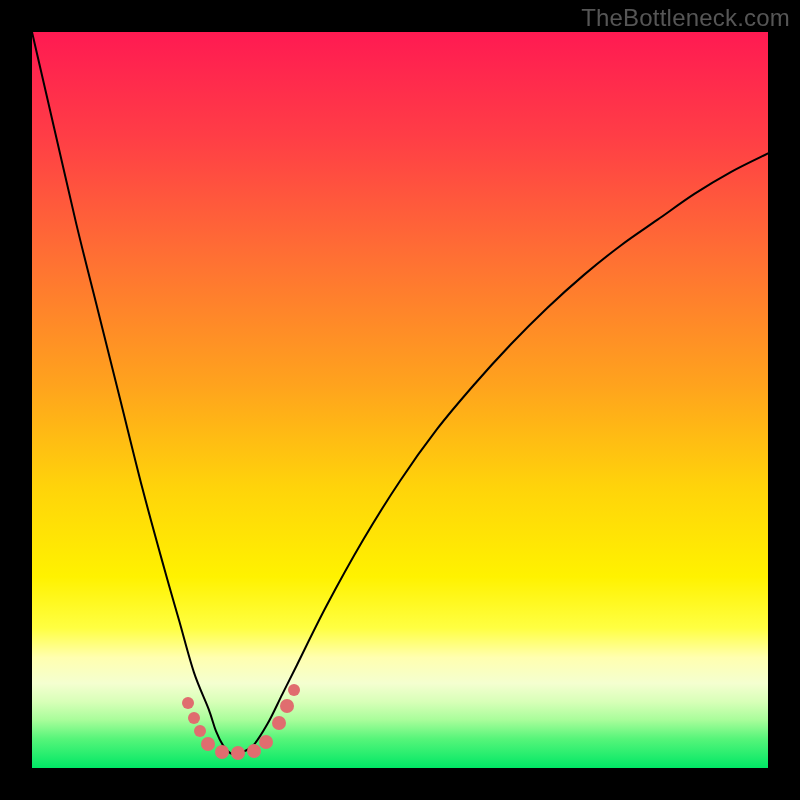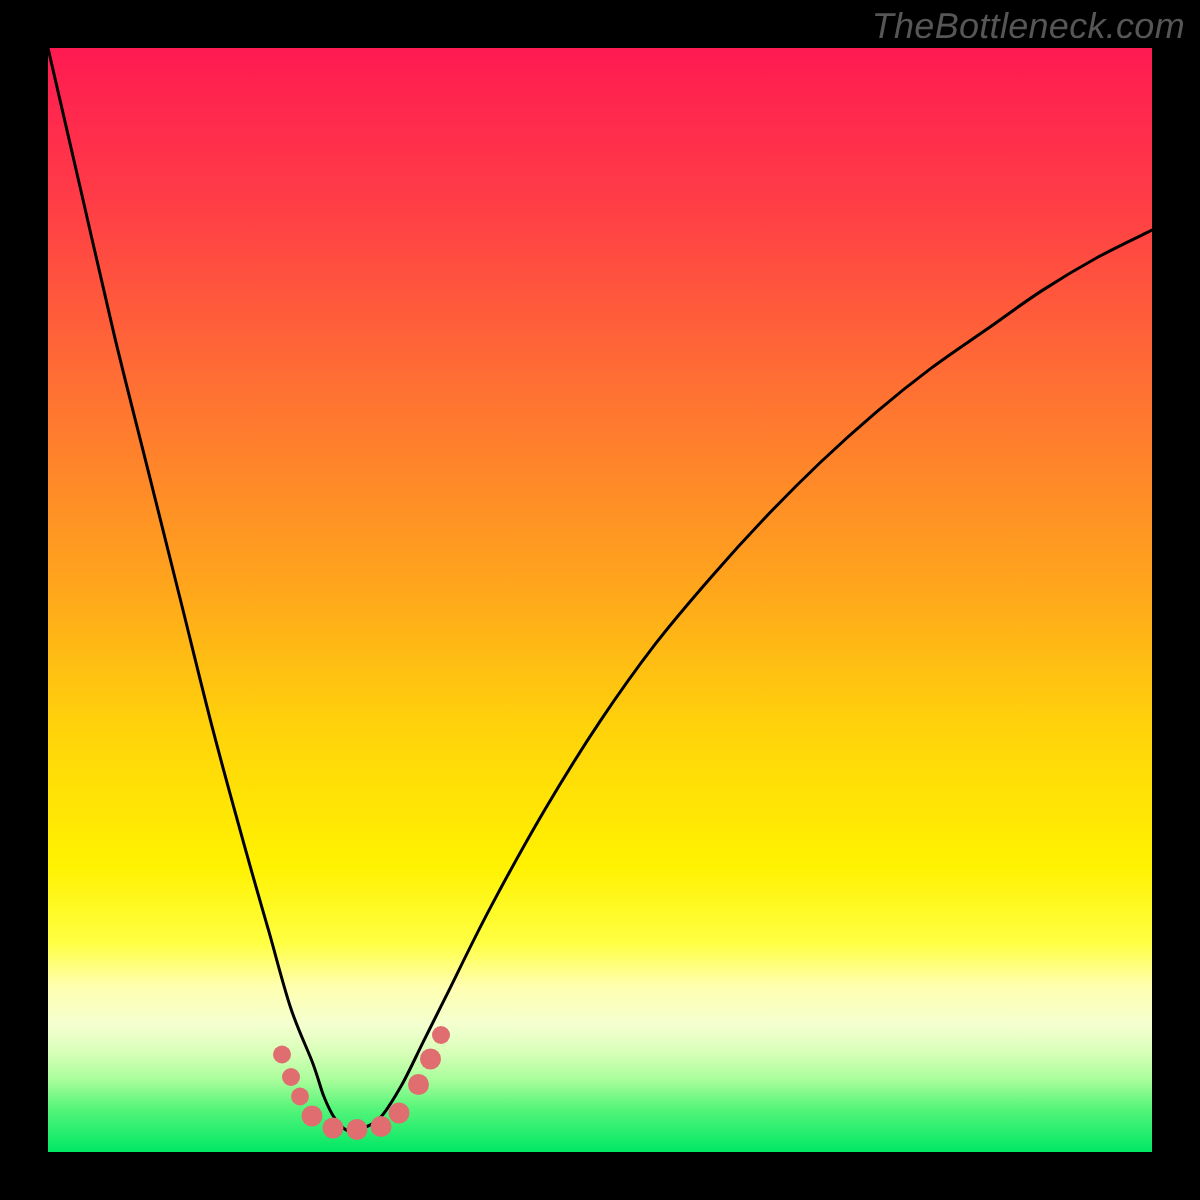--- a/index.html
+++ b/index.html
@@ -43,21 +43,20 @@
   }
   .watermark {
     position: absolute;
     top: 4px;
     right: 10px;
     font-family: Arial, Helvetica, sans-serif;
     font-size: 24px;
     font-weight: 500;
     color: #565656;
     letter-spacing: 0.2px;
-    font-style: italic;
   }
   .dot {
     position: absolute;
     border-radius: 50%;
   }
 </style>
 </head>
 <body>
 
 <div class="frame">

